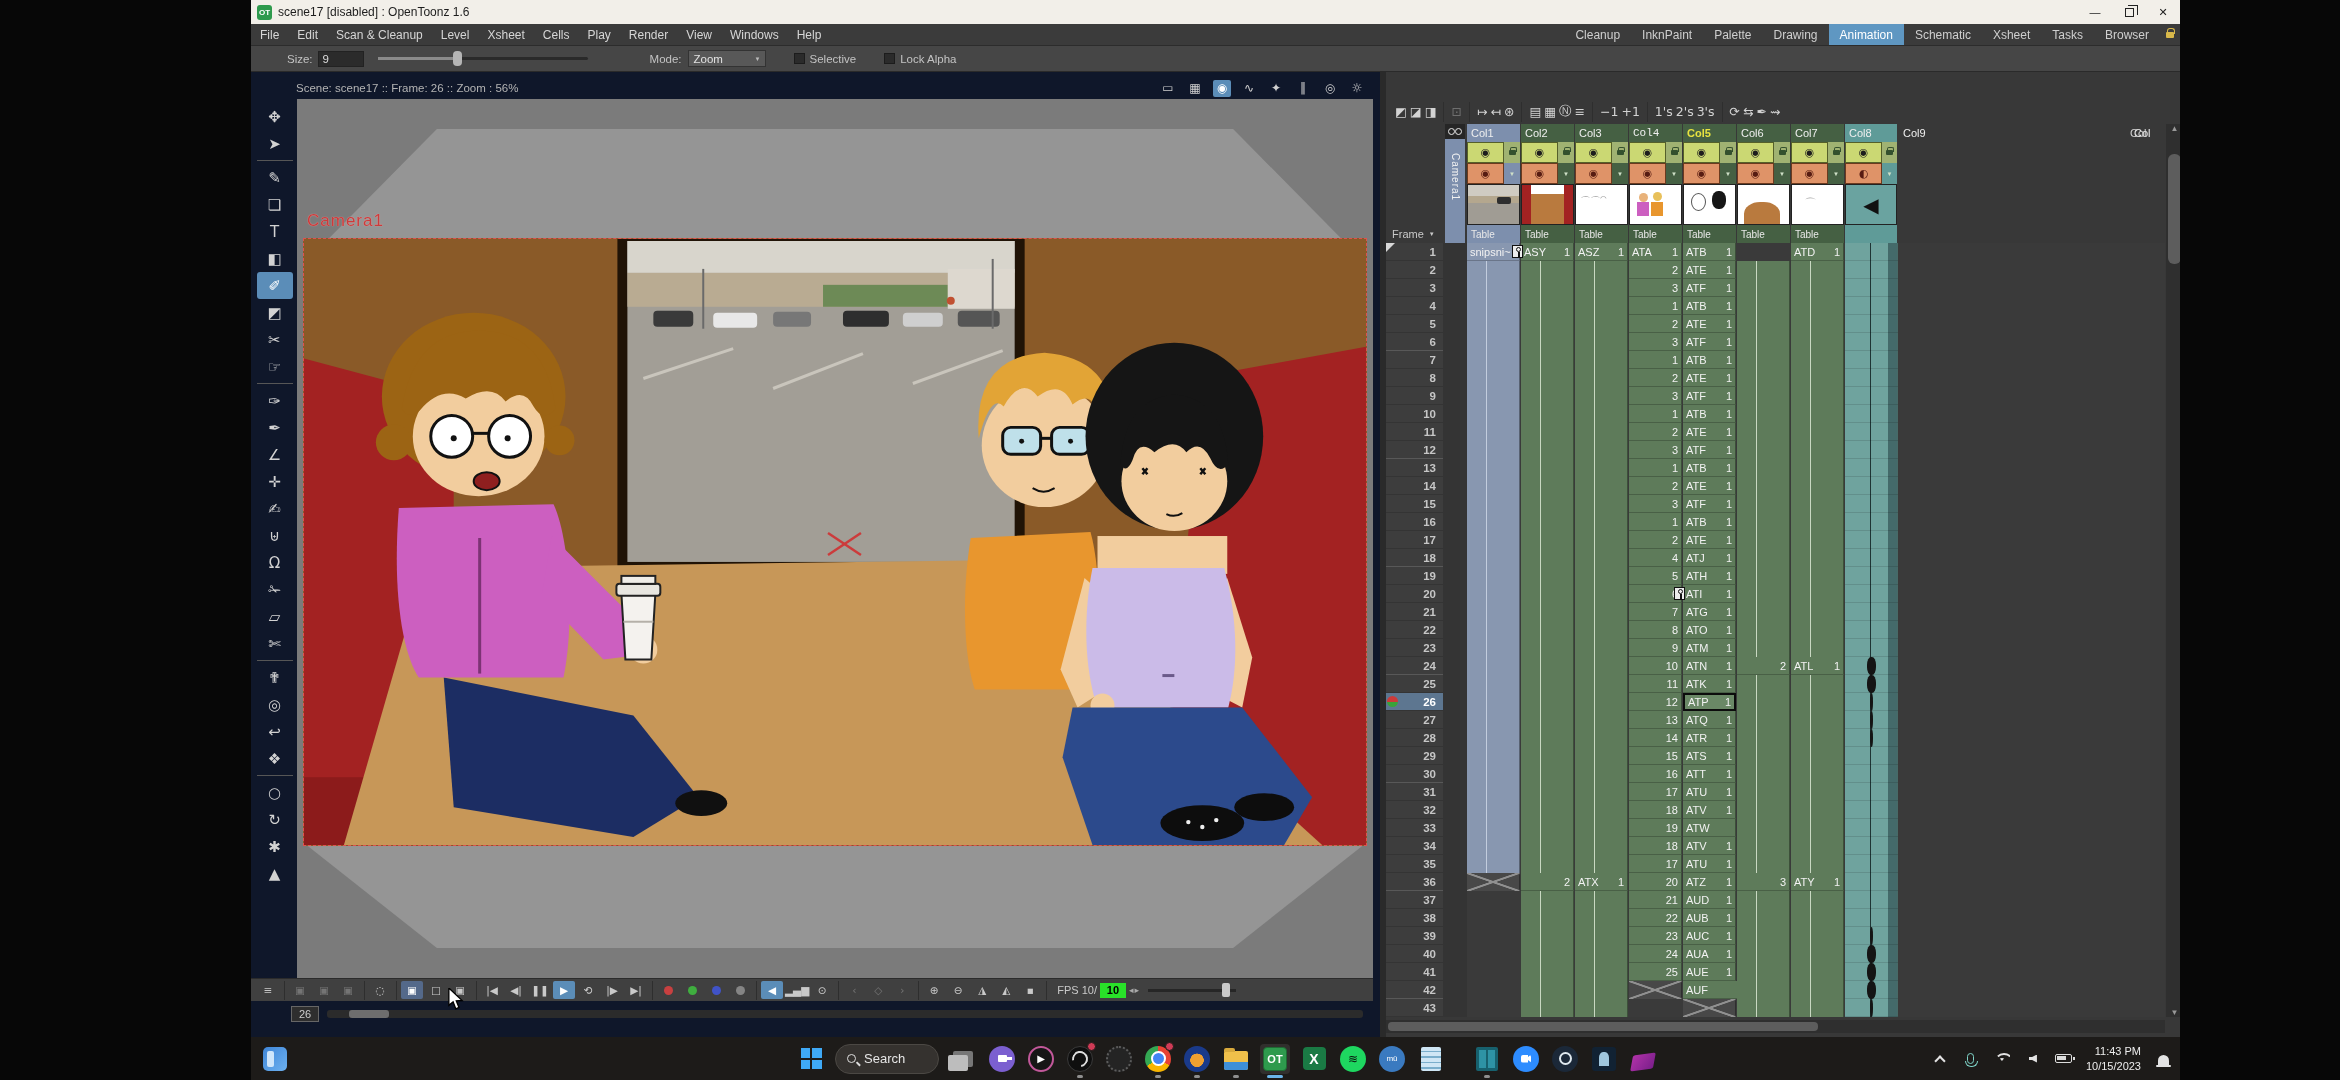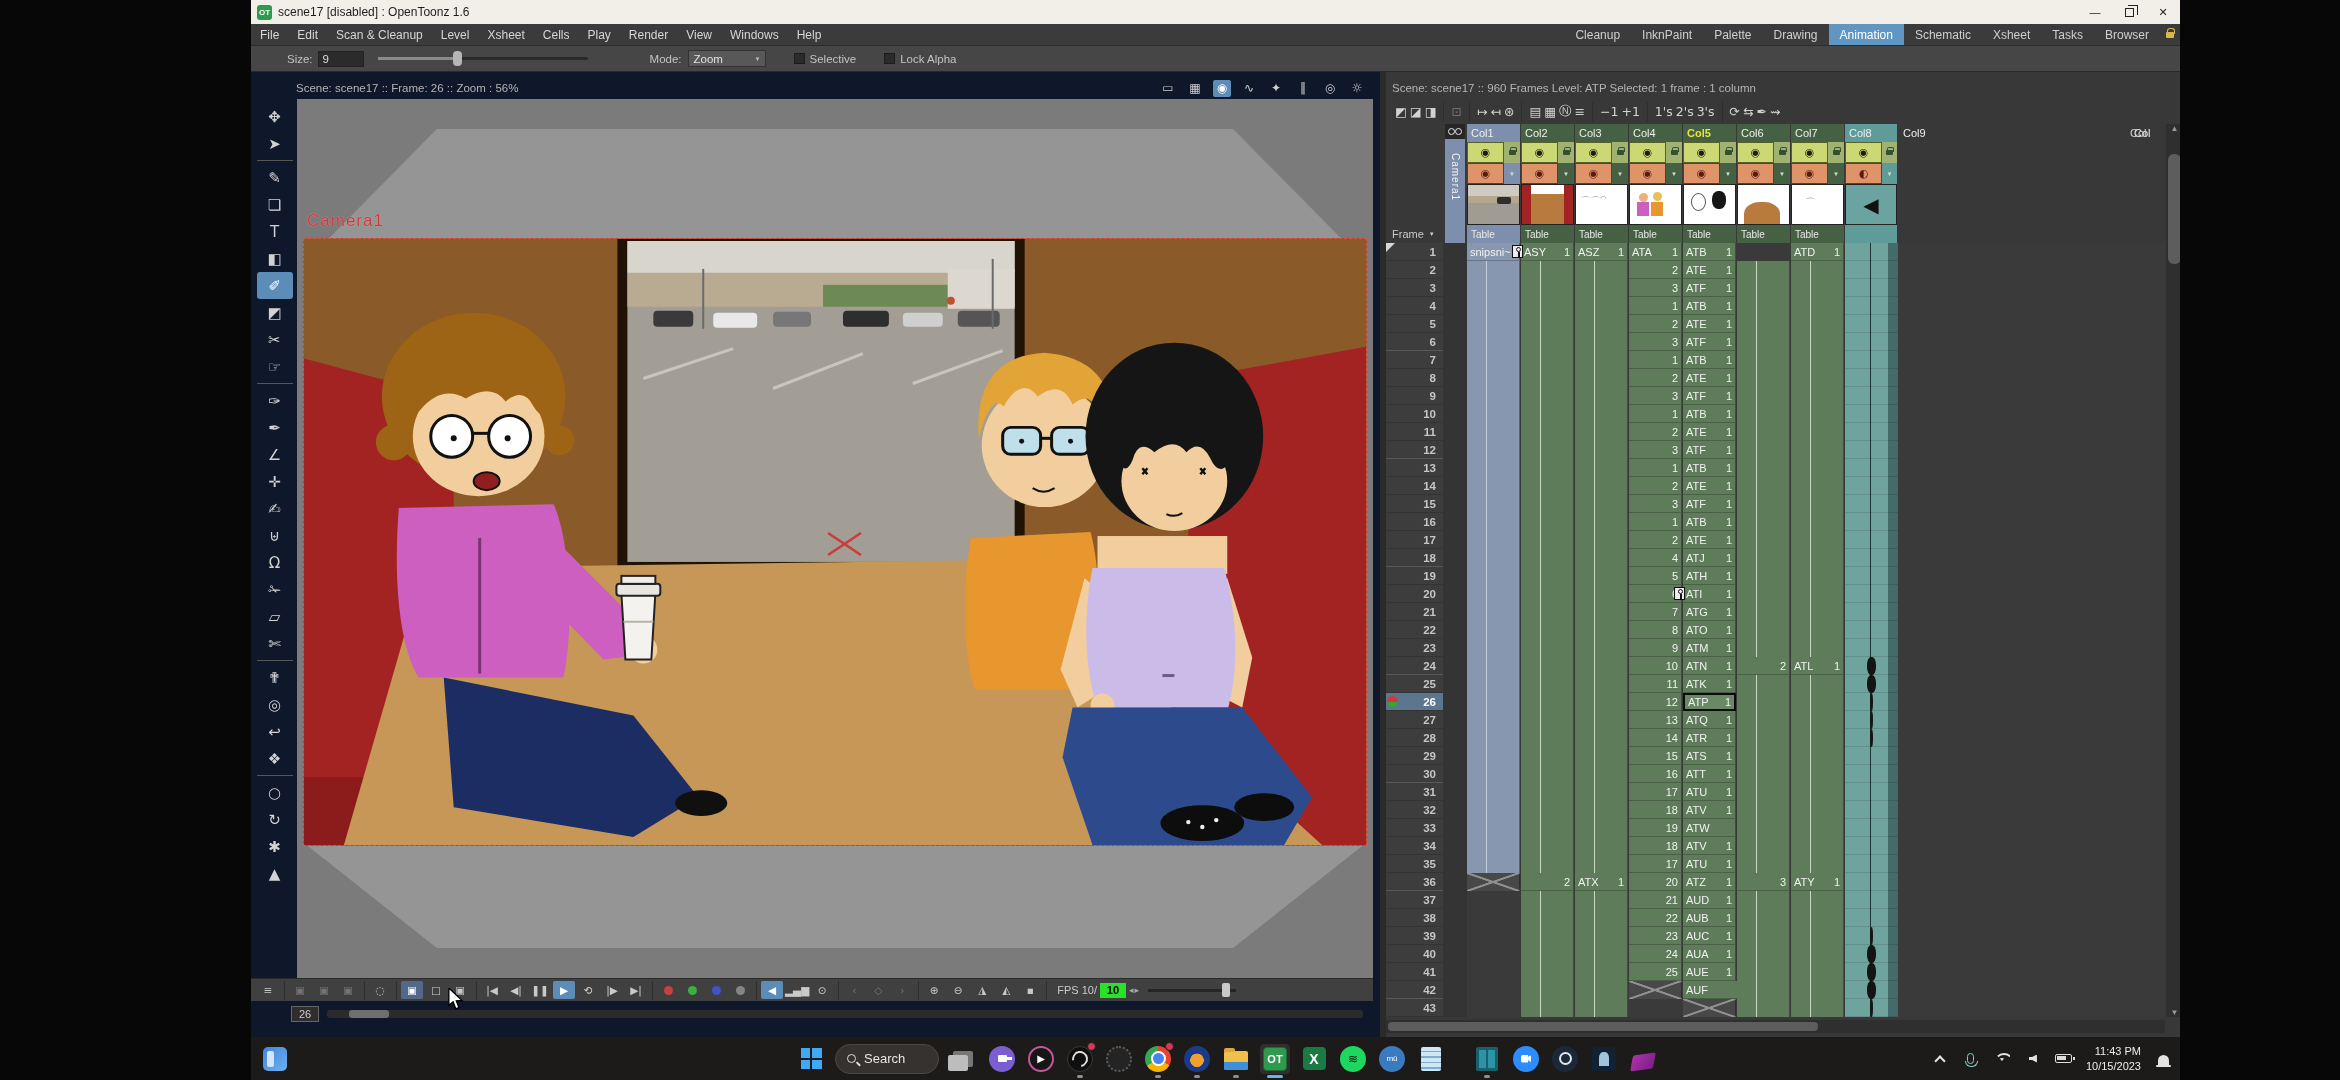--- a/index.html
+++ b/index.html
@@ -483,23 +483,20 @@
             <div class="fthumb"></div>
           </div>
       </div>
 
       <svg class="cursor" style="left:196px;top:916px" width="17" height="24" viewBox="0 0 12 18">
         <path d="M1,0 L1,13 L4.2,10.4 L6.2,15.6 L8.6,14.6 L6.6,9.6 L11,9.4 Z" fill="#fff" stroke="#000" stroke-width="1"></path>
       </svg>
     </div>
 
     <div class="xsheet">
-      <div class="xstatus">
-          <span>Scene: scene17  ::  960 Frames  Level: ATP  Selected: 1 frame : 1 column</span>
-        </div>
       <div class="xtools" id="xtools">
           <div class="xg">
             <span class="xi">◩</span>
             <span class="xi">◪</span>
             <span class="xi">◨</span>
           </div>
           <div class="xg">
             <span class="xi muted">⊡</span>
           </div>
           <div class="xg">
@@ -578,21 +575,21 @@
               </div>
             </div>
             <div class="hrow">
               <div class="rbox">◉</div>
               <div class="ddstrip" style="background: rgb(69, 96, 67);">▼</div>
             </div>
             <div class="hthumb th-sketch"></div>
             <div class="htable" style="background: rgb(69, 96, 67);">Table</div>
           </div>
           <div class="hdrcell" style="left: 243px; top: 0px; width: 53px; height: 119px;">
-            <div class="hlabel" style="background: rgb(69, 96, 67);">Col4</div>
+            <div class="hlabel" style="background: rgb(69, 96, 67); font-family: Liberation Mono, monospace;">Col4</div>
             <div class="hrow">
               <div class="eyebox">◉</div>
               <div class="lockstrip">
                 <span class="minilock"></span>
               </div>
             </div>
             <div class="hrow">
               <div class="rbox">◉</div>
               <div class="ddstrip" style="background: rgb(69, 96, 67);">▼</div>
             </div>

